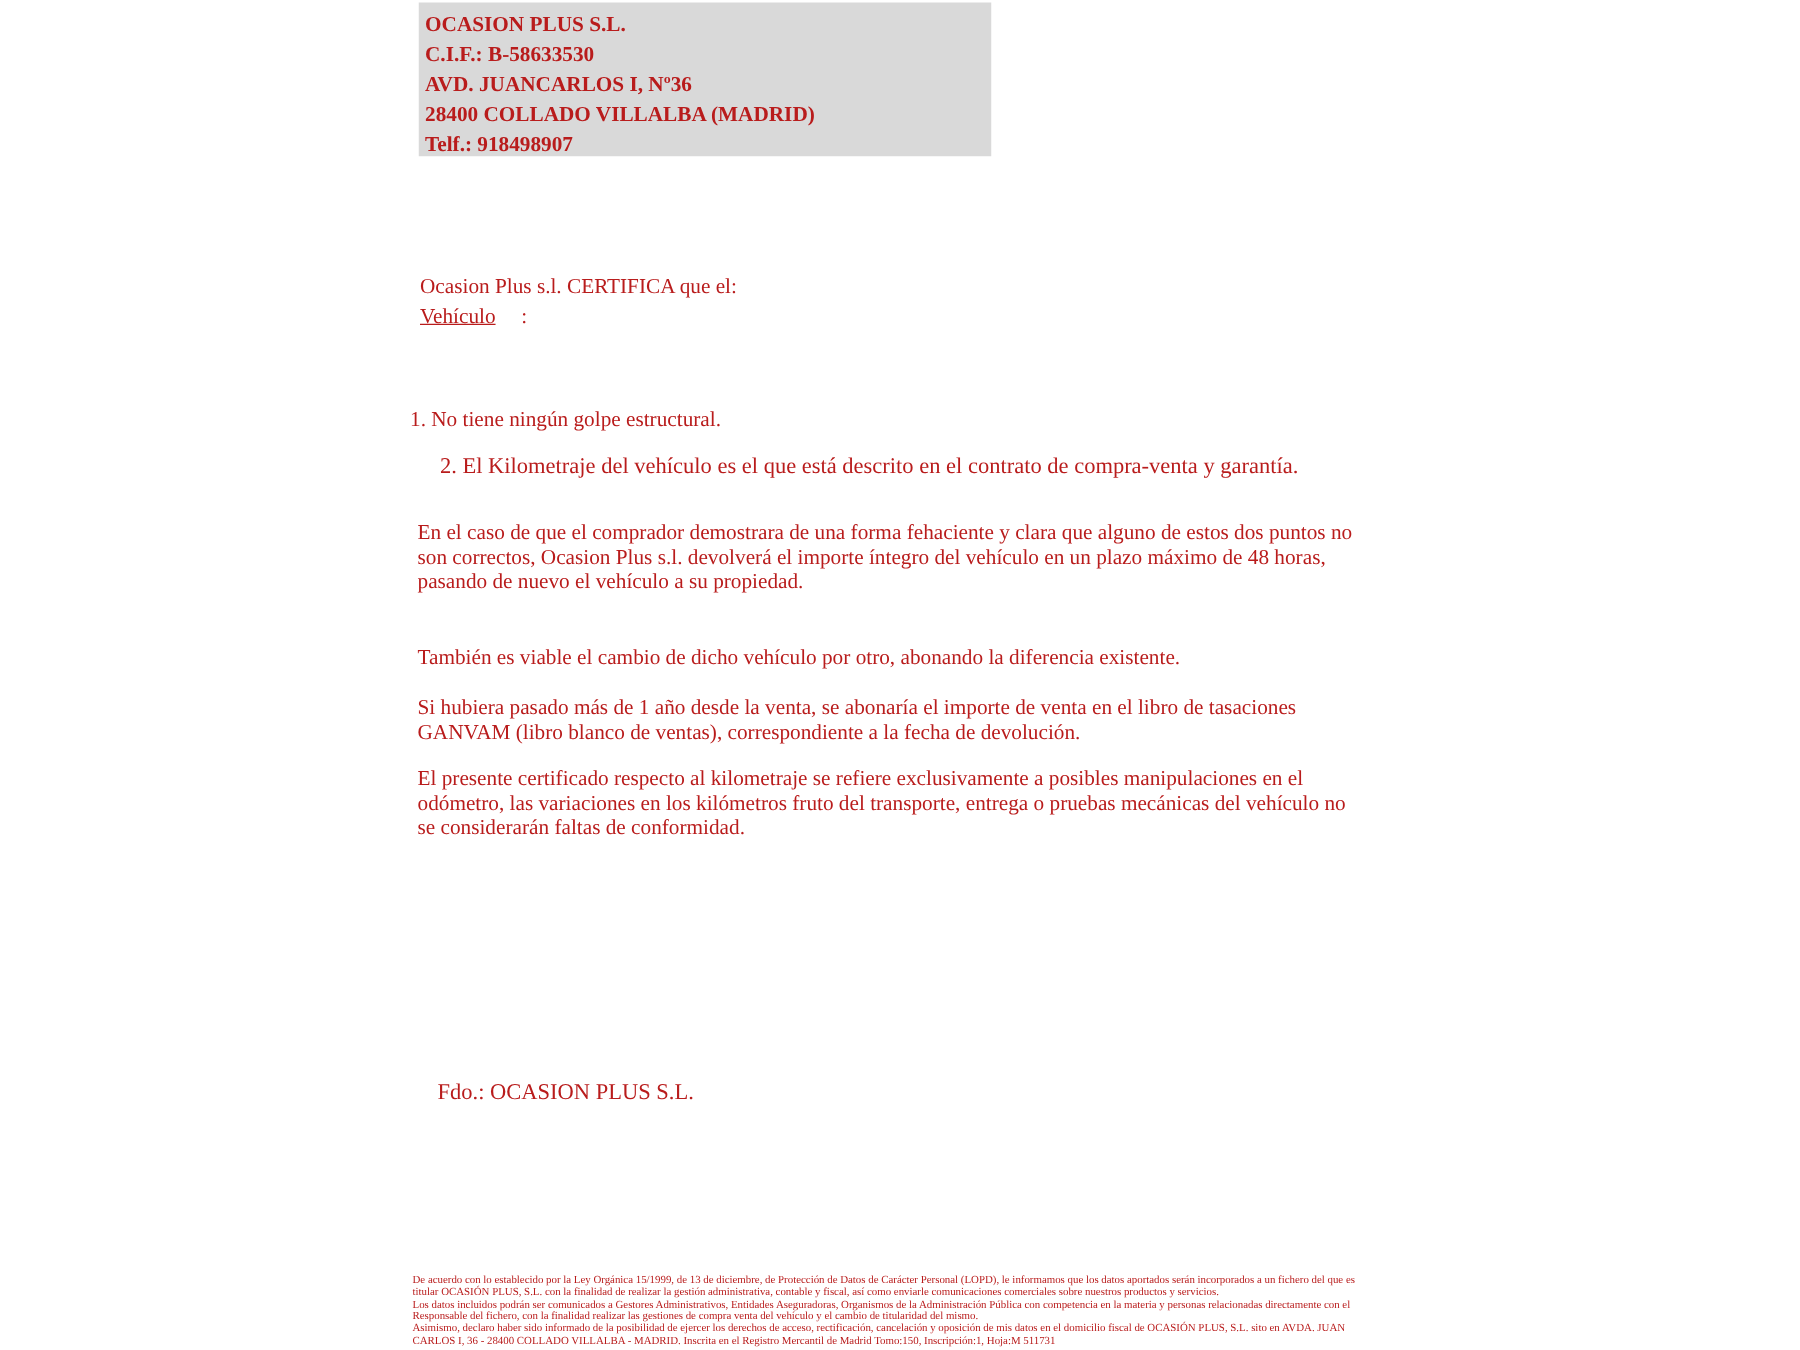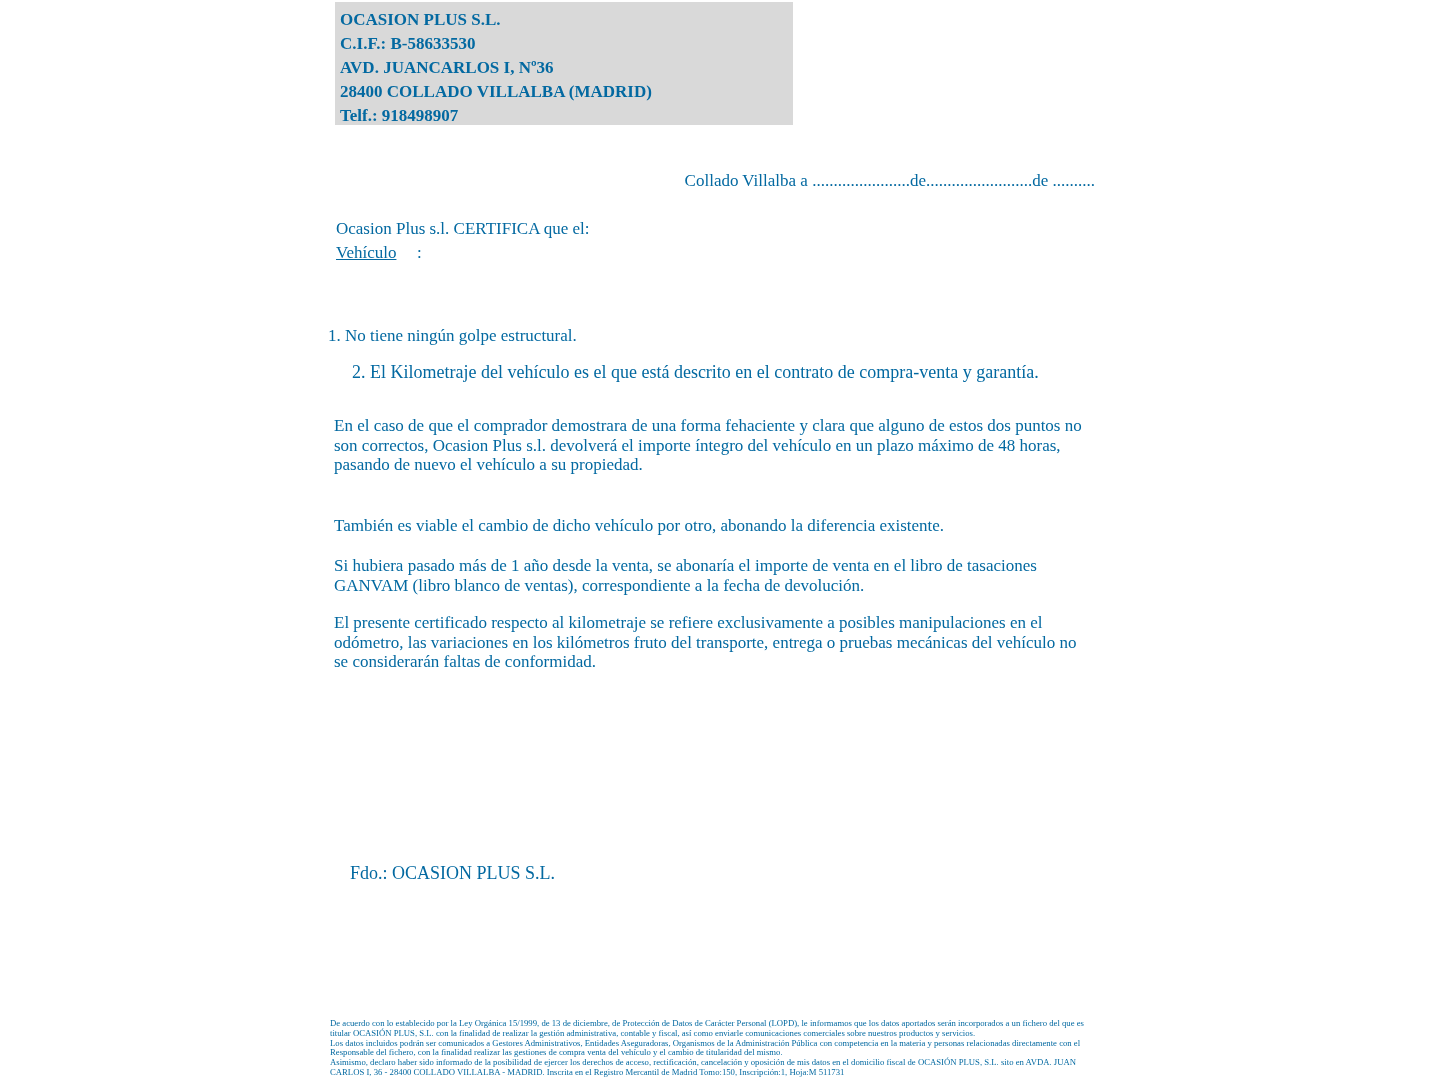--- a/index.html
+++ b/index.html
@@ -3,21 +3,21 @@
 <meta charset="utf-8">
 <style>
   * { margin: 0; padding: 0; box-sizing: border-box; }
   html, body { background: #ffffff; }
   .canvas {
     position: relative;
     width: 1440px;
     height: 1080px;
     background: #ffffff;
     font-family: "Liberation Serif", "DejaVu Serif", serif;
-    color: #0369a1;
+    color: #b91c1c;
     overflow: hidden;
   }
 
   .header-box {
     position: absolute;
     left: 335px;
     top: 2px;
     width: 458px;
     height: 123px;
     background: #d9d9d9;
@@ -101,21 +101,20 @@
 <div class="canvas">
 
   <div class="header-box">
     <div class="hline">OCASION PLUS S.L.</div>
     <div class="hline">C.I.F.: B-58633530</div>
     <div class="hline">AVD. JUANCARLOS I, Nº36</div>
     <div class="hline">28400 COLLADO VILLALBA (MADRID)</div>
     <div class="hline">Telf.: 918498907</div>
   </div>
 
-  <div class="date-line">Collado Villalba a .......................de.........................de ..........</div>
 
   <div class="certifica-block">
     <div>Ocasion Plus s.l. CERTIFICA que el:</div>
     <div class="field-row">
       <span class="field-label"><span class="u">Vehículo</span></span><span>:</span><span></span>
     </div>
   </div>
 
   <div class="item-1">1. No tiene ningún golpe estructural.</div>
   <div class="item-2">2. El Kilometraje del vehículo es el que está descrito en el contrato de compra-venta y garantía.</div>

